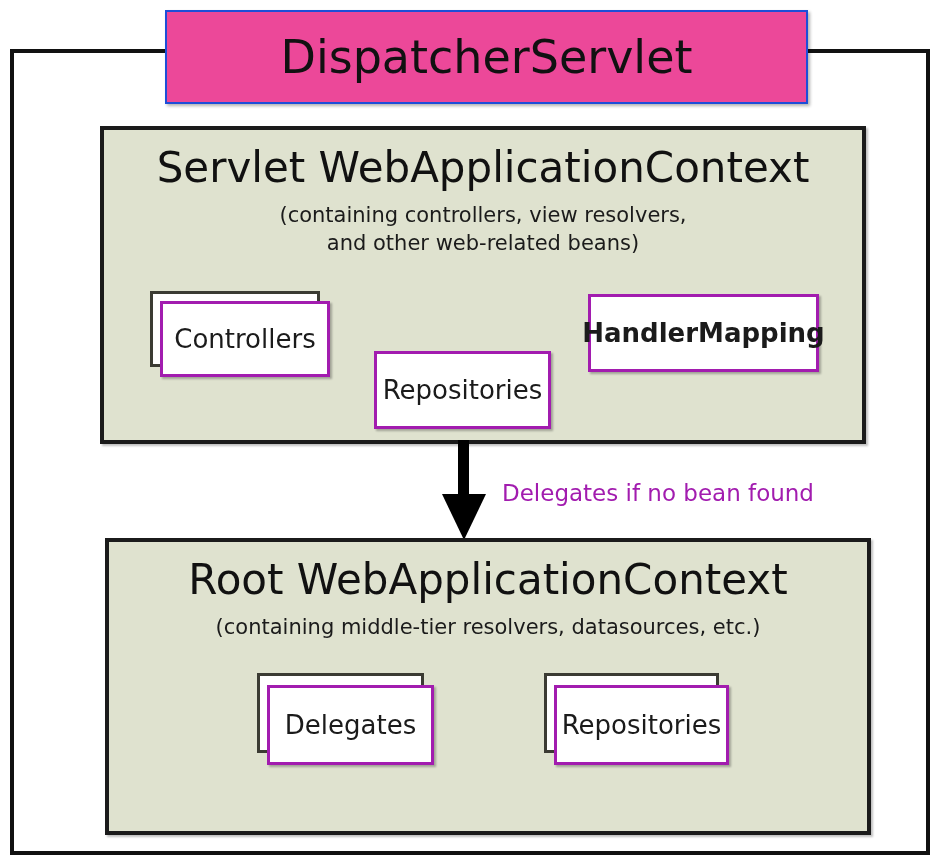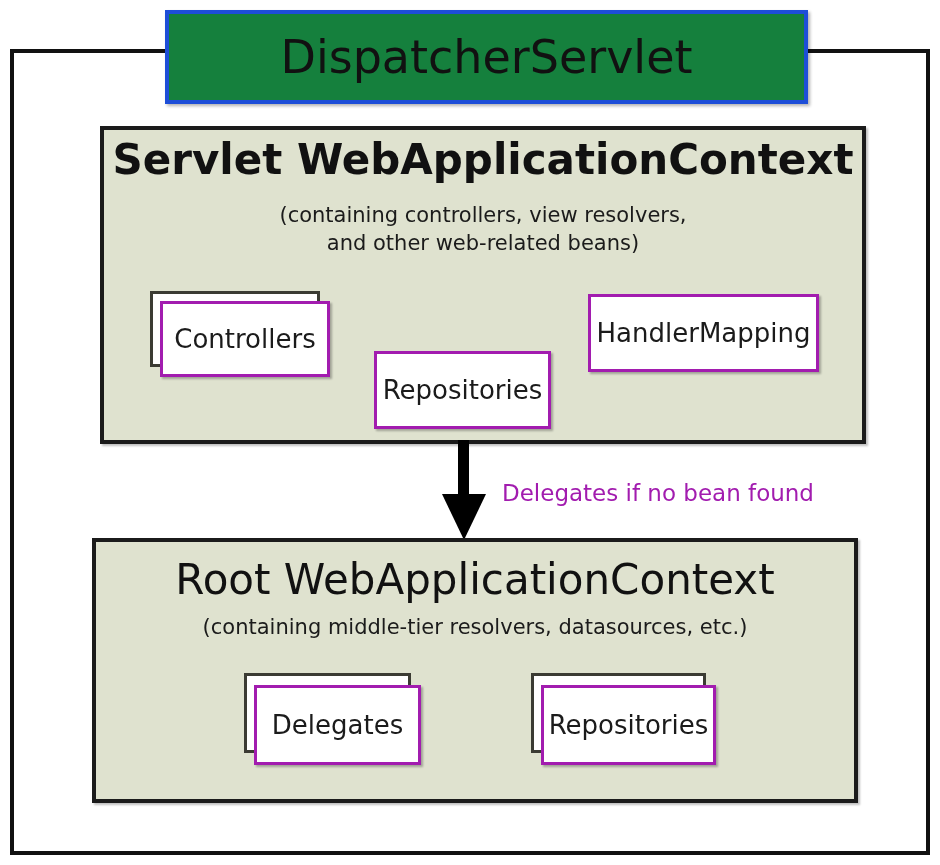--- a/index.html
+++ b/index.html
@@ -37,22 +37,22 @@
   .ctx-box {
     position: absolute;
     background: #dfe2cf;
     border: 4px solid #1b1b1b;
     box-sizing: border-box;
     box-shadow: 2px 2px 2px rgba(0,0,0,0.25);
   }
 
   .title-box {
     position: absolute;
-    background: #15803d;
-    border: 4px solid #1d4ed8;
+    background: #ec4899;
+    border: 2px solid #1d4ed8;
     box-sizing: border-box;
     display: flex;
     align-items: center;
     justify-content: center;
     box-shadow: 2px 2px 3px rgba(0,0,0,0.3);
   }
 
   .title-box-label {
     font-size: 46px;
     font-weight: 400;
@@ -128,49 +128,49 @@
 <div id="diagram">
 
   <div class="outer-frame"></div>
 
   <div class="title-box" style="left:165px; top:10px; width:643px; height:94px;">
     <span class="title-box-label">DispatcherServlet</span>
   </div>
 
   <div class="ctx-box" style="left:100px; top:126px; width:766px; height:318px;">
 
-    <div class="ctx-heading ctx-title" style="top:8px;font-weight:bold;">Servlet WebApplicationContext</div>
+    <div class="ctx-heading ctx-title" style="top:16px;">Servlet WebApplicationContext</div>
 
     <div class="ctx-heading ctx-sub" style="top:100px;">and other web-related beans)</div>
 
     <div class="ctx-heading ctx-sub" style="top:72px;">(containing controllers, view resolvers,</div>
 
     <div class="stack-back" style="left:46px; top:161px; width:170px; height:76px;"></div>
     <div class="comp" style="left:56px; top:171px; width:170px; height:76px;">
       <span class="comp-label">Controllers</span>
     </div>
 
     <div class="comp" style="left:270px; top:221px; width:177px; height:78px;">
       <span class="comp-label">Repositories</span>
     </div>
 
-    <div class="comp" style="left:484px; top:164px; width:231px; height:78px;">
+    <div class="comp" style="left:484px; top:164px; width:231px; height:78px;font-weight:bold;">
       <span class="comp-label">HandlerMapping</span>
     </div>
   </div>
 
   <div class="arrow-wrap" style="left:432px; top:440px; width:64px; height:102px;">
     <svg width="64" height="102" viewBox="0 0 64 102">
       <rect x="26" y="0" width="11" height="62" fill="#000000"></rect>
       <polygon points="10,54 54,54 32,100" fill="#000000"></polygon>
     </svg>
   </div>
   <div class="arrow-label" style="left:502px; top:482px;">Delegates if no bean found</div>
 
-  <div class="ctx-box" style="left:92px; top:538px; width:766px; height:265px;padding-left:40px;">
+  <div class="ctx-box" style="left:105px; top:538px; width:766px; height:297px;padding-left:40px;">
 
     <div class="ctx-heading ctx-title" style="top:16px;">Root WebApplicationContext</div>
 
     <div class="ctx-heading ctx-sub" style="top:72px;">(containing middle-tier resolvers, datasources, etc.)</div>
 
     <div class="stack-back" style="left:148px; top:131px; width:167px; height:80px;"></div>
     <div class="comp" style="left:158px; top:143px; width:167px; height:80px;">
       <span class="comp-label">Delegates</span>
     </div>
 

